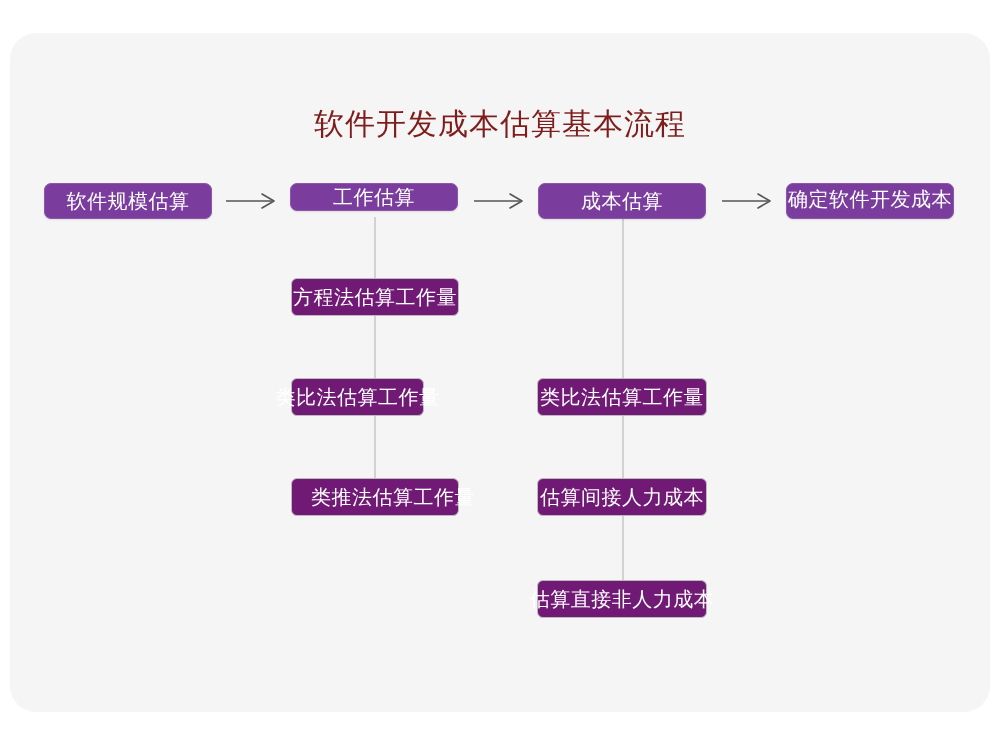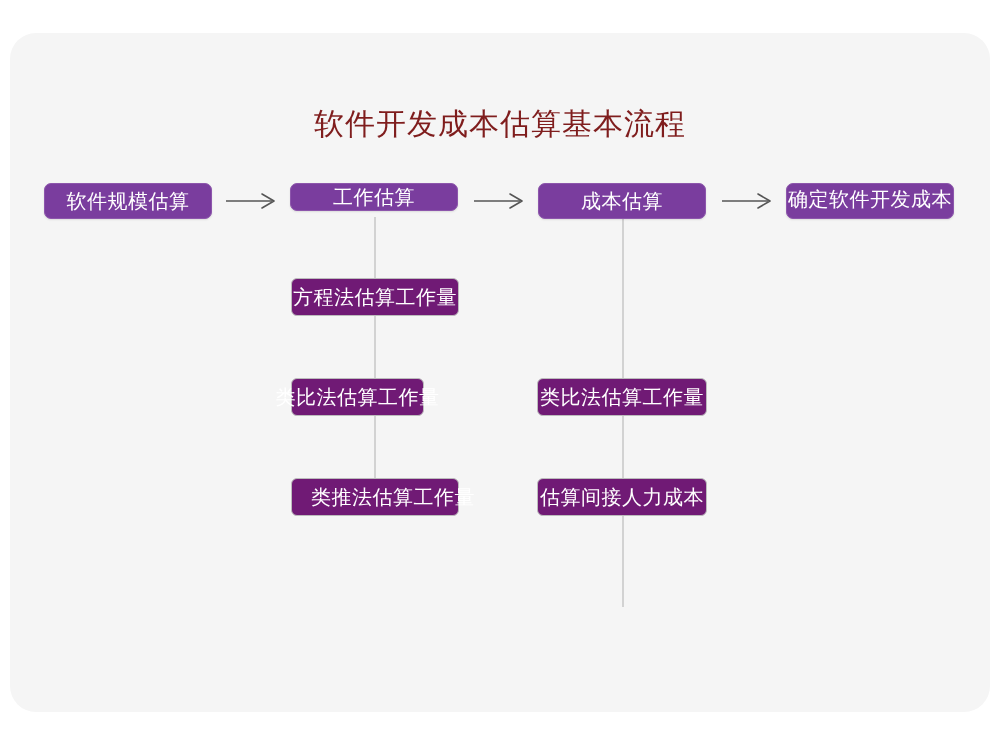--- a/index.html
+++ b/index.html
@@ -129,14 +129,15 @@
 
   <div class="node secondary" style="left:291px; top:378px; width:133px; height:38px;">类比法估算工作量</div>
 
   <div class="node secondary" style="left:291px; top:478px; width:168px; height:38px;padding-left:36px;">类推法估算工作量</div>
 
 
   <div class="node secondary" style="left:537px; top:378px; width:170px; height:38px;">类比法估算工作量</div>
 
   <div class="node secondary" style="left:537px; top:478px; width:170px; height:38px;">估算间接人力成本</div>
 
+  <div class="node secondary" style="left:537px; top:580px; width:170px; height:38px;">估算直接非人力成本</div>
 
 </div>
 
 </body></html>

